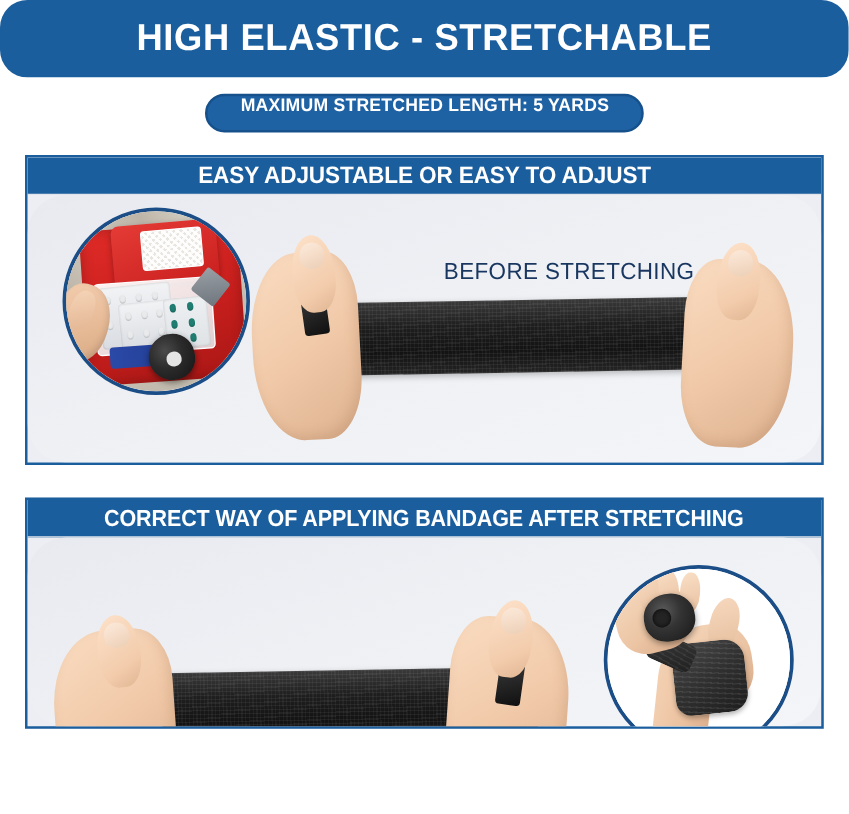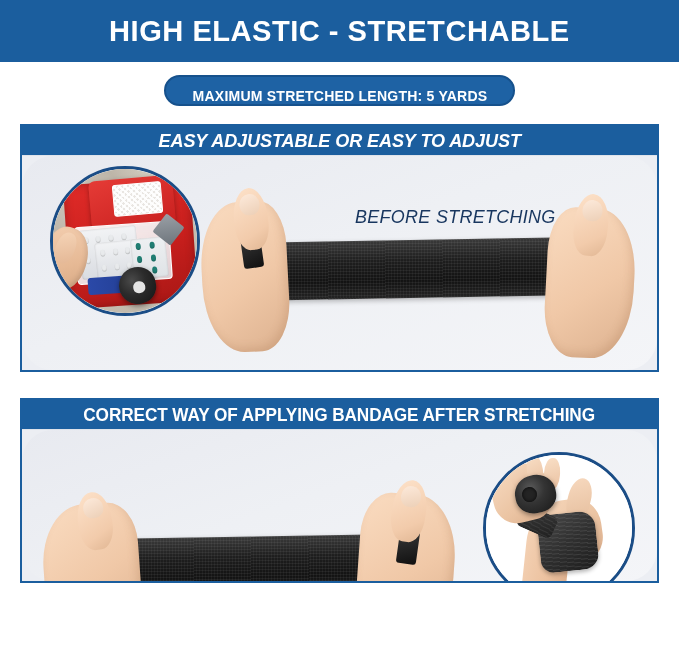--- a/index.html
+++ b/index.html
@@ -15,20 +15,21 @@
   }
 
   
   .top-banner {
     width: 679px;
     height: 62px;
     background: #1b5e9e;
     display: flex;
     align-items: center;
     justify-content: center;
+    border-radius: 22px;
   }
   .top-banner-title {
     color: #ffffff;
     font-size: 30px;
     font-weight: bold;
     letter-spacing: 0.5px;
     white-space: nowrap;
     transform: scaleX(0.97);
   }
 
@@ -41,42 +42,42 @@
     justify-content: center;
     background: #ffffff;
   }
   .badge {
     background: #1e62a4;
     border: 2px solid #16518c;
     border-radius: 16px;
     height: 31px;
     padding: 0 22px;
     display: flex;
-    align-items: flex-end;
+    align-items: flex-start;
     justify-content: center;
   }
   .badge-label {
     color: #ffffff;
     font-size: 14.5px;
     font-weight: bold;
     letter-spacing: 0.2px;
     white-space: nowrap;
     transform: scaleX(0.97);
   }
 
   
   .panel {
     position: absolute;
     left: 20px;
     width: 639px;
     border: 2px solid #1b5e9e;
     background: #eceef3;
     overflow: hidden;
   }
-  #panel-1 { top: 124px; height: 248px; font-style: italic; }
+  #panel-1 { top: 124px; height: 248px; }
   #panel-2 { top: 398px; height: 185px; }
 
   .panel-header {
     height: 30px;
     background: #1b5e9e;
     display: flex;
     align-items: center;
     justify-content: center;
     border-bottom: 1px solid #dfe3ea;
   }

